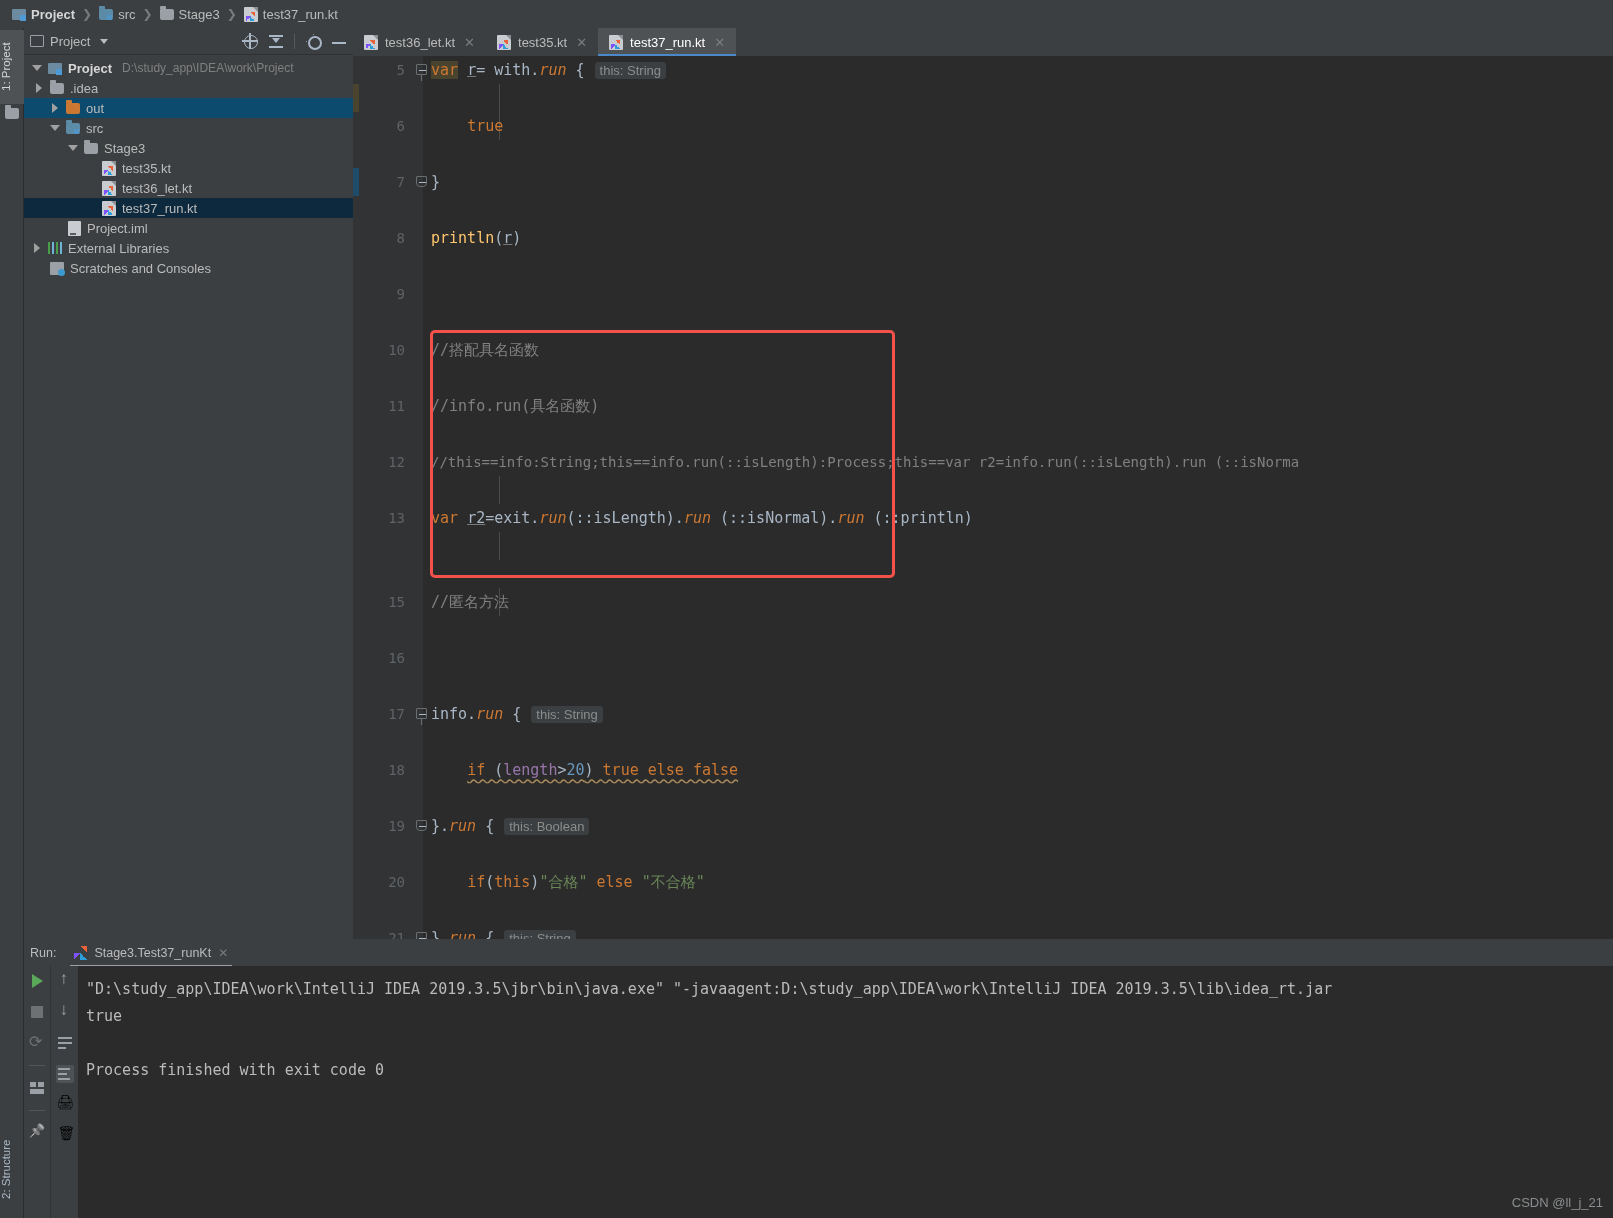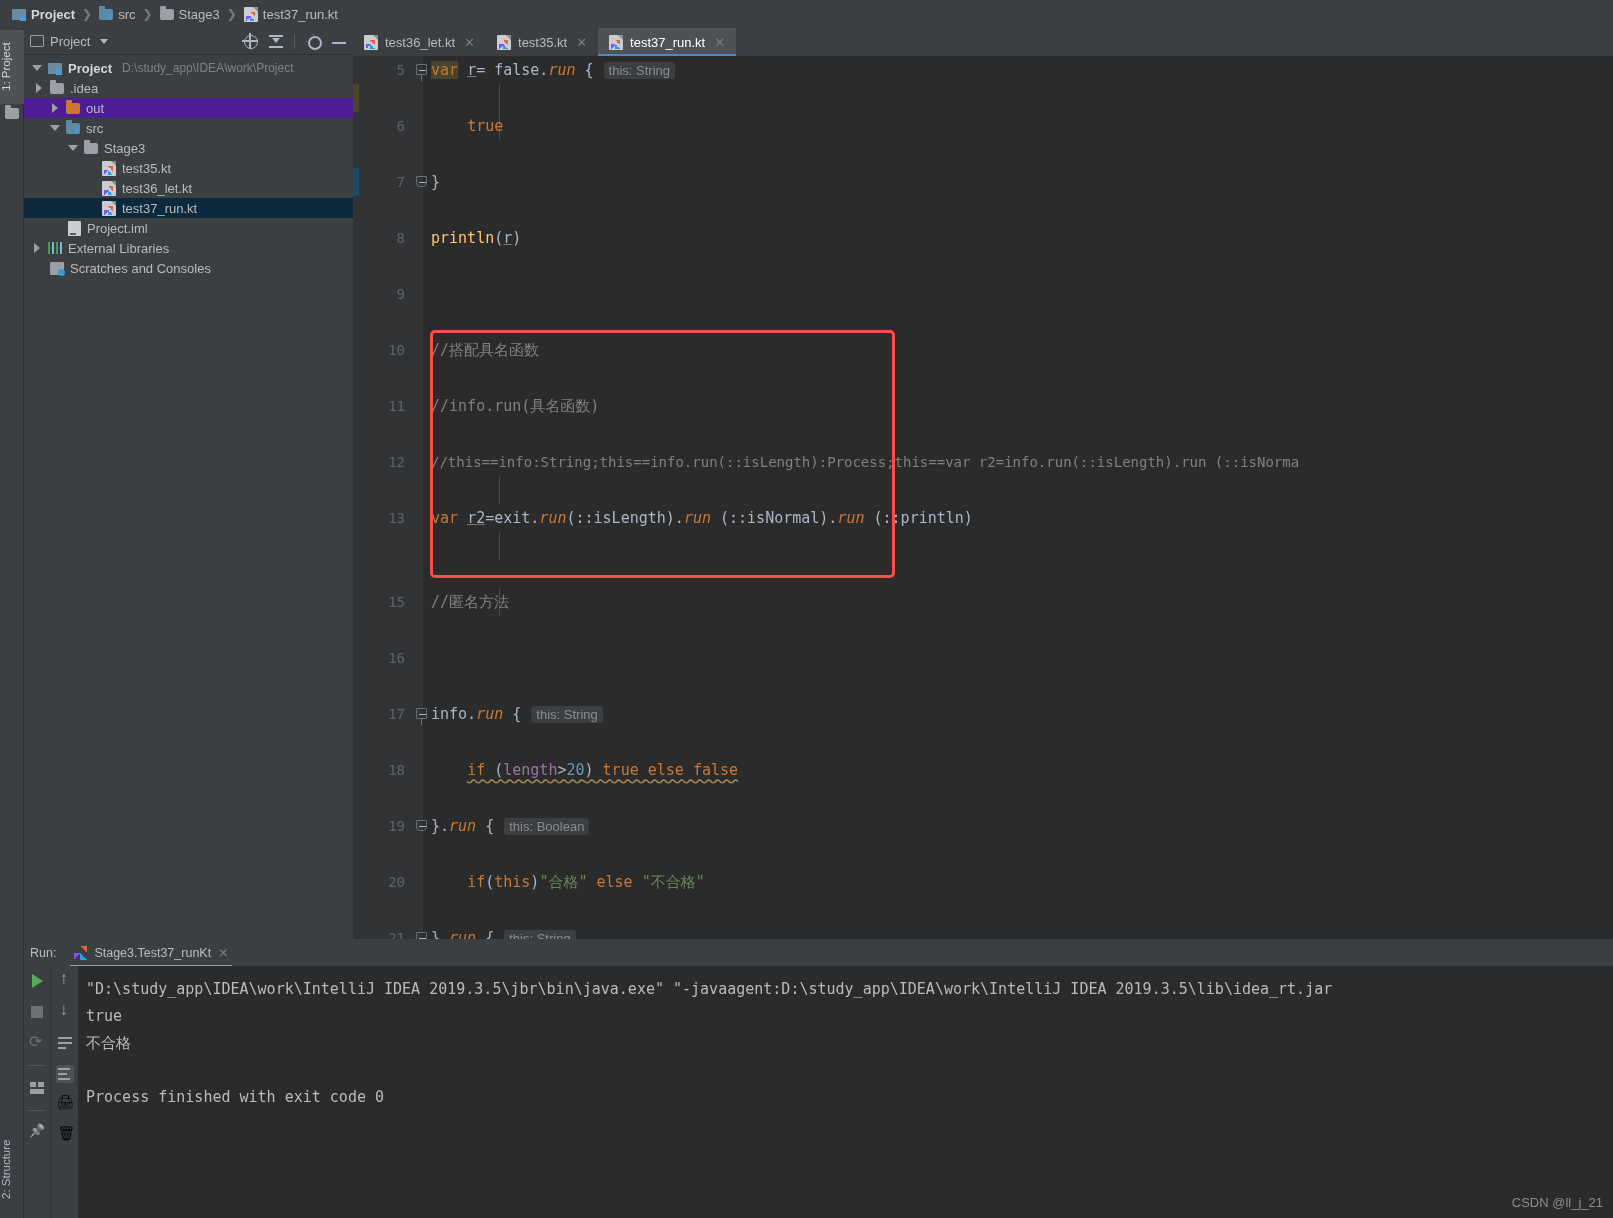--- a/index.html
+++ b/index.html
@@ -103,21 +103,21 @@
   .act-gear::after { content:""; position:absolute; left:6.5px; top:6.5px; width:3px;height:3px;background:#3c3f41;border-radius:50%;
     box-shadow: 0 -7px 0 -1px #a9b7c6, 0 7px 0 -1px #a9b7c6, -7px 0 0 -1px #a9b7c6, 7px 0 0 -1px #a9b7c6; }
   .act-min i { position:absolute; left:1px; top:9px; width:14px; height:2px; background:#a9b7c6; }
 
   .tree { flex: 1; overflow: hidden; padding-top: 3px; font-size: 13px; }
   .trow {
     display: flex; align-items: center; height: 20px; gap: 6px;
     padding-right: 6px; color: #bbbbbb; white-space: nowrap;
   }
   .trow.sel { background: #0d293e; }
-  .trow.hl { background: #4c1d95; align-items: center; }
+  .trow.hl { background: #0c4a6e; align-items: center; }
   .arrow { width: 10px; height: 10px; position: relative; flex: none; }
   .arrow.right::after { content:""; position:absolute; left:2px; top:0px;
     border-left:6px solid #a0a0a0; border-top:5px solid transparent; border-bottom:5px solid transparent; }
   .arrow.down::after { content:""; position:absolute; left:0px; top:2px;
     border-top:6px solid #a0a0a0; border-left:5px solid transparent; border-right:5px solid transparent; }
   .tlabel { color:#bbbbbb; }
   .tlabel.bold { font-weight: bold; color: #d6d6d6; }
   .tpath { color: #808080; font-size: 12px; margin-left: 4px; }
 
   
@@ -403,21 +403,21 @@
       <div class="indentguide" style="left:146px; top:532px; height:28px;"></div>
 
       <div class="lines">
 
         <div class="line" style="top:0">
           <span class="lnum">5</span>
           <span class="fold">
               <span class="sq"></span>
               <span class="tail"></span>
             </span>
-          <span class="code"><span class="varhl">var</span><span class="plain"> </span><span class="ident-u">r</span><span class="plain">= false.</span><span class="kw-it">run</span><span class="plain"> { </span><span class="hint">this: String</span></span>
+          <span class="code"><span class="varhl">var</span><span class="plain"> </span><span class="ident-u">r</span><span class="plain">= with.</span><span class="kw-it">run</span><span class="plain"> { </span><span class="hint">this: String</span></span>
         </div>
 
         <div class="line" style="top:28px">
           <span class="lnum">6</span>
           <span class="code"><span class="plain">    </span><span class="kw">true</span></span>
         </div>
 
         <div class="line" style="top:56px">
           <span class="lnum">7</span>
           <span class="fold endpoint">
@@ -571,21 +571,20 @@
             <i></i>
             <i></i>
           </span>
         <span class="tb tb-print"></span>
         <span class="tb tb-trash"></span>
       </div>
 
       <div class="console">
         <div class="cline cmd">"D:\study_app\IDEA\work\IntelliJ IDEA 2019.3.5\jbr\bin\java.exe" "-javaagent:D:\study_app\IDEA\work\IntelliJ IDEA 2019.3.5\lib\idea_rt.jar</div>
         <div class="cline">true</div>
-        <div class="cline">不合格</div>
         <div class="cline"></div>
         <div class="cline">Process finished with exit code 0</div>
         <div class="watermark">CSDN @ll_j_21</div>
       </div>
     </div>
   </div>
 
 </div>
 
 </body></html>

